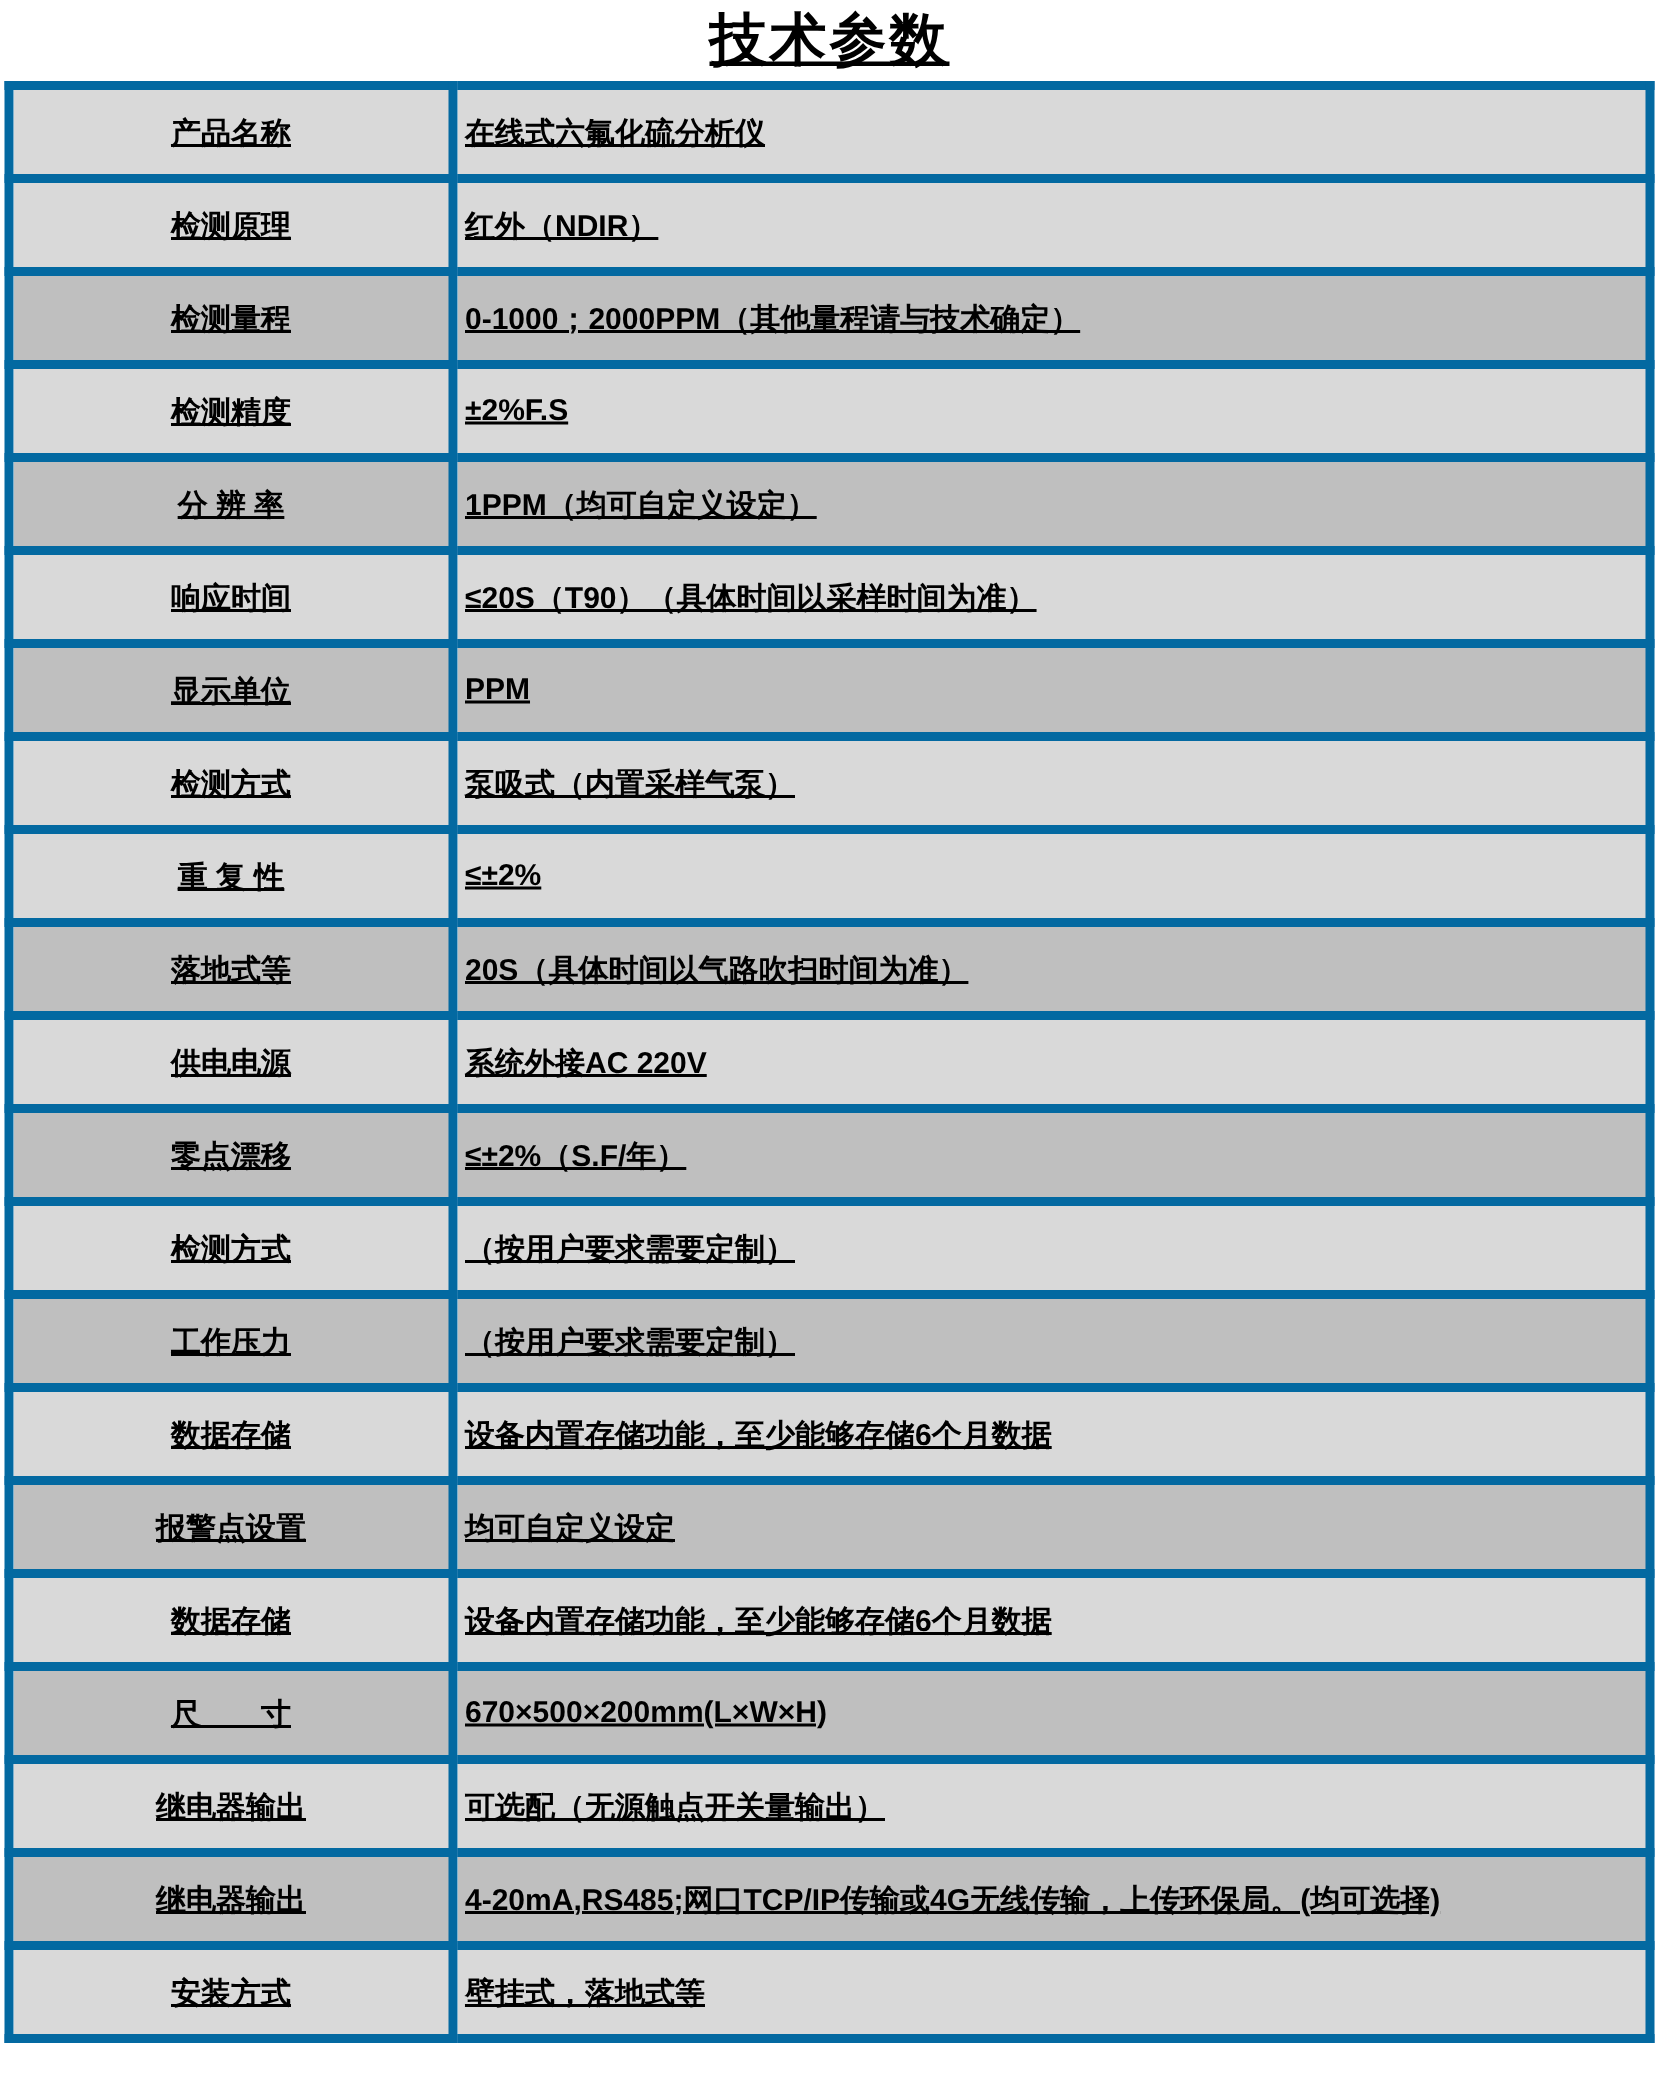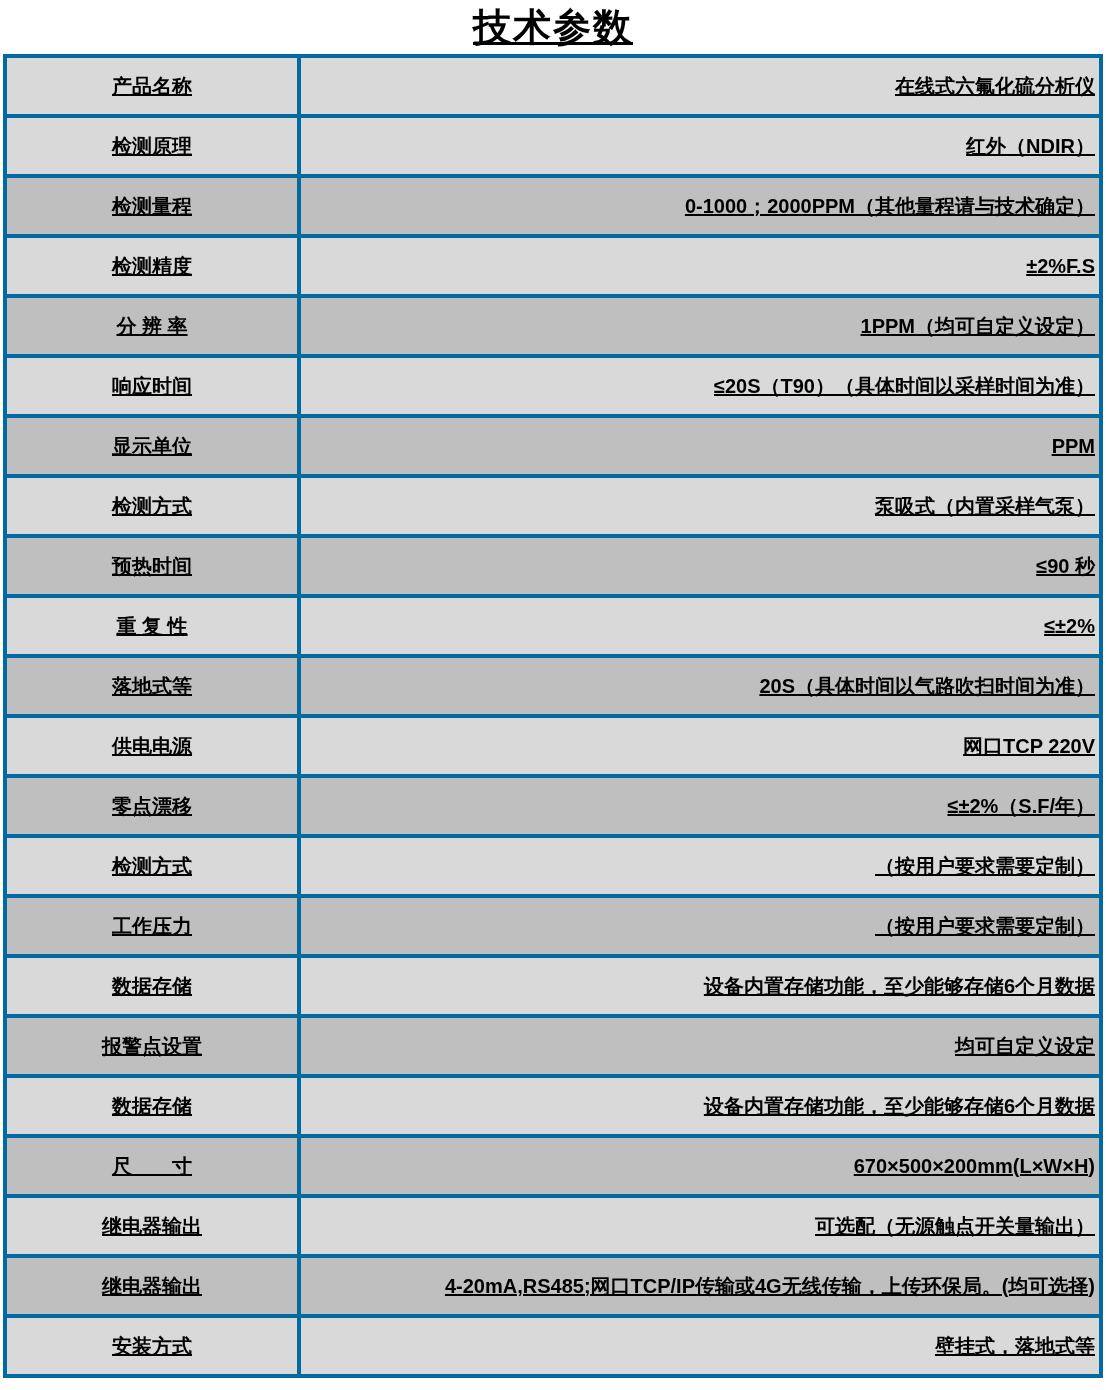--- a/index.html
+++ b/index.html
@@ -29,36 +29,36 @@
     color: #000000;
   }
   table.spec-table {
     border-collapse: collapse;
     width: 1100px;
     margin-left: 3px;
     border: 3px solid #000000;
     table-layout: fixed;
   }
   table.spec-table td {
-    border: 4px solid #0369a1;
+    border: 6px solid #0369a1;
     height: 56px;
     font-size: 20px;
     font-weight: bold;
     color: #000000;
     vertical-align: middle;
     overflow: hidden;
     white-space: nowrap;
   }
   td.label-cell {
     width: 282px;
     text-align: center;
     padding: 0 4px;
   }
   td.value-cell {
-    text-align: right;
+    text-align: left;
     padding: 0 4px 0 5px;
   }
   tr.row-light td { background: var(--row-light, #d9d9d9); }
   tr.row-dark  td { background: var(--row-dark,  #bfbfbf); }
 </style>
 </head>
 <body>
 
 <div class="page">
   <h1 class="page-title">技术参数</h1>
@@ -90,35 +90,31 @@
           <td class="value-cell">≤20S（T90）（具体时间以采样时间为准）</td>
         </tr>
         <tr class="row-dark">
           <td class="label-cell">显示单位</td>
           <td class="value-cell">PPM</td>
         </tr>
         <tr class="row-light">
           <td class="label-cell">检测方式</td>
           <td class="value-cell">泵吸式（内置采样气泵）</td>
         </tr>
-        <tr class="row-dark">
-          <td class="label-cell">预热时间</td>
-          <td class="value-cell">≤90 秒</td>
-        </tr>
         <tr class="row-light">
           <td class="label-cell">重 复 性</td>
           <td class="value-cell">≤±2%</td>
         </tr>
         <tr class="row-dark">
           <td class="label-cell">落地式等</td>
           <td class="value-cell">20S（具体时间以气路吹扫时间为准）</td>
         </tr>
         <tr class="row-light">
           <td class="label-cell">供电电源</td>
-          <td class="value-cell">网口TCP 220V</td>
+          <td class="value-cell">系统外接AC 220V</td>
         </tr>
         <tr class="row-dark">
           <td class="label-cell">零点漂移</td>
           <td class="value-cell">≤±2%（S.F/年）</td>
         </tr>
         <tr class="row-light">
           <td class="label-cell">检测方式</td>
           <td class="value-cell">（按用户要求需要定制）</td>
         </tr>
         <tr class="row-dark">

